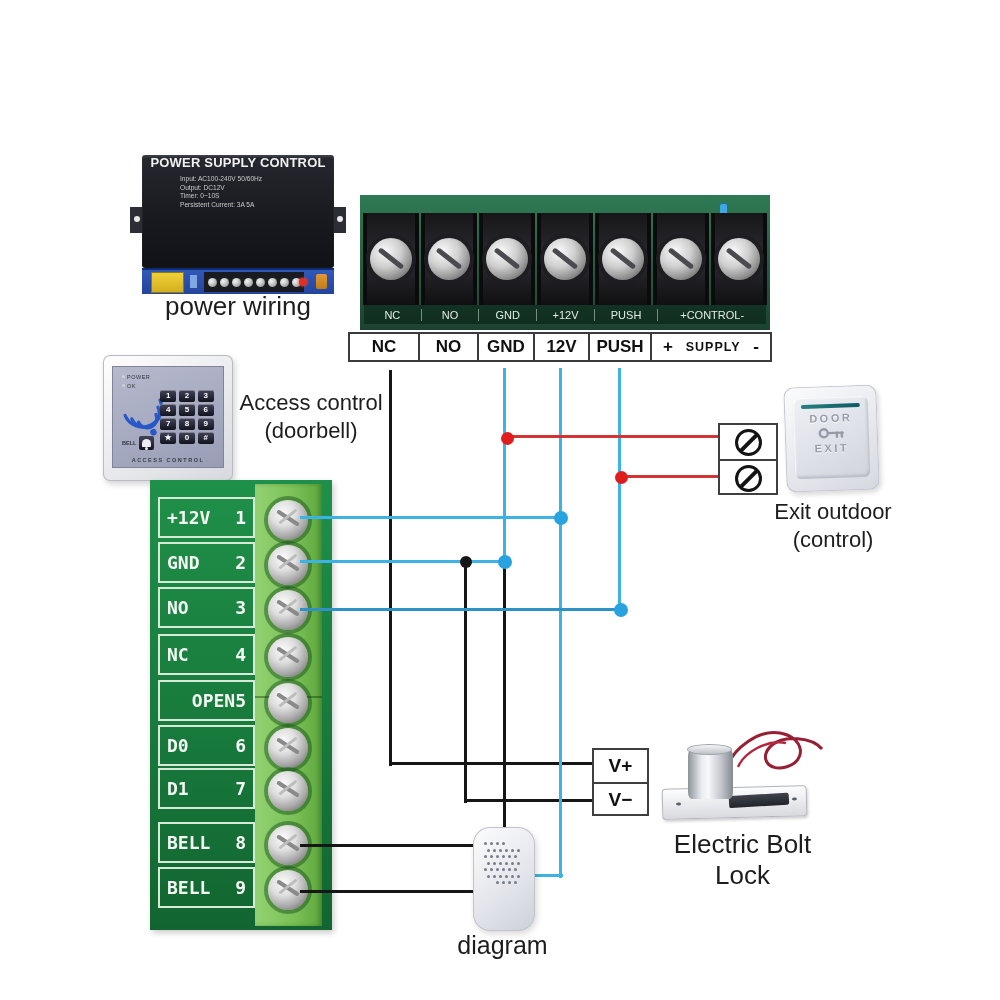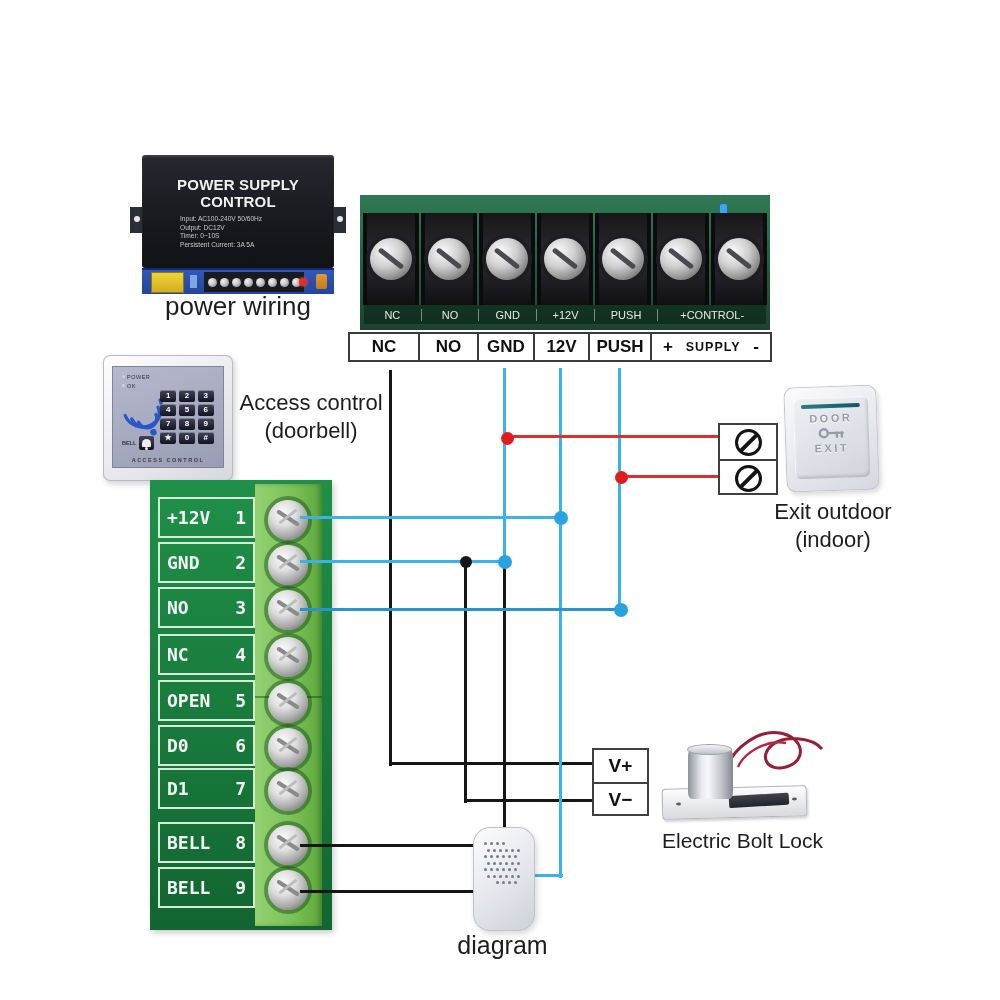--- a/index.html
+++ b/index.html
@@ -15,21 +15,21 @@
   .caption{position:absolute;text-align:center;color:#1d1d1d;z-index:20;}
 
   
   .ps{position:absolute;left:130px;top:155px;width:216px;height:137px;z-index:10;}
   .ps-ear{position:absolute;top:52px;width:13px;height:26px;background:#2b2e35;}
   .ps-ear.l{left:0;} .ps-ear.r{right:0;}
   .ps-ear::after{content:'';position:absolute;left:4px;top:9px;width:6px;height:6px;border-radius:50%;background:#e8e8e8;}
   .ps-body{position:absolute;left:12px;top:0;width:192px;height:113px;border-radius:3px;
            background:linear-gradient(180deg,#26282f 0%,#17191e 60%,#101216 100%);
            box-shadow:inset 0 2px 2px rgba(255,255,255,0.12);}
-  .ps-title{margin-top:21px;text-align:center;color:#f0f0f0;font-weight:bold;font-size:15px;letter-spacing:.2px;}
+  .ps-title{text-align:center;color:#f0f0f0;font-weight:bold;font-size:13px;letter-spacing:.2px;}
   .ps-specs{margin:5px 0 0 38px;font-size:6.6px;line-height:8.6px;color:#c9c9c9;}
   .ps-pcb{position:absolute;left:12px;top:113px;width:192px;height:24px;background:linear-gradient(#3157b8,#24459c);
           border-top:2px solid #0e2c72;}
   .ps-xfmr{position:absolute;left:9px;top:2px;width:31px;height:19px;background:linear-gradient(#efd23b,#d3af1d);border:1px solid #8f7a0e;}
   .ps-chip{position:absolute;left:48px;top:5px;width:7px;height:13px;background:#7fa8e0;}
   .ps-screws{position:absolute;left:62px;top:2px;width:96px;height:20px;background:#191b20;display:flex;align-items:center;justify-content:space-around;padding:0 2px;}
   .ps-screw{width:9px;height:9px;border-radius:50%;background:radial-gradient(circle at 35% 35%,#f4f4f4,#b9b9b9 55%,#6e6e6e);}
   .ps-led{position:absolute;right:27px;top:8px;width:8px;height:8px;border-radius:50%;background:#e23020;box-shadow:0 0 3px #ff5040;}
   .ps-cap{position:absolute;right:7px;top:4px;width:11px;height:15px;border-radius:2px;background:linear-gradient(#e09a33,#c27b18);}
 
@@ -298,21 +298,21 @@
           <line x1="11" y1="7" x2="26" y2="7"></line>
           <line x1="20" y1="7" x2="20" y2="11"></line>
           <line x1="25" y1="7" x2="25" y2="11"></line>
         </g>
       </svg>
       <div class="es-word">EXIT</div>
     </div>
   </div>
   <div class="caption" style="left:763px;top:498px;width:140px;font-size:22px;line-height:28px;">
     <div>Exit outdoor</div>
-    <div>(indoor)</div>
+    <div>(control)</div>
   </div>
 
   <div class="gb">
     <div class="gb-strip"></div>
     <div class="gb-split"></div>
     <div id="gb-rows">
         <div class="gb-row" style="top: 17px;">
           <span>+12V</span>
           <span>1</span>
         </div>
@@ -321,21 +321,21 @@
           <span>2</span>
         </div>
         <div class="gb-row" style="top: 107px;">
           <span>NO</span>
           <span>3</span>
         </div>
         <div class="gb-row" style="top: 154px;">
           <span>NC</span>
           <span>4</span>
         </div>
-        <div class="gb-row" style="top: 200px;">
+        <div class="gb-row" style="top: 200px; justify-content: flex-end;">
           <span>OPEN</span>
           <span>5</span>
         </div>
         <div class="gb-row" style="top: 245px;">
           <span>D0</span>
           <span>6</span>
         </div>
         <div class="gb-row" style="top: 288px;">
           <span>D1</span>
           <span>7</span>
@@ -372,21 +372,21 @@
     <div class="lock-dot" style="left:13px;top:13px;"></div>
     <div class="lock-dot" style="right:9px;top:11px;"></div>
   </div>
   <svg class="lock-coil" width="104" height="58" viewBox="0 0 104 58">
     <g fill="none" stroke="#971f33" stroke-width="3">
       <path d="M4 38 C10 22, 34 2, 56 6 C 80 10, 84 34, 62 40 C 44 45, 34 30, 48 18 C 60 8, 88 10, 98 22"></path>
       <path d="M14 40 C20 26, 42 12, 62 16" stroke="#b32740" stroke-width="2.4"></path>
     </g>
   </svg>
   <div class="lock-cyl"></div>
-  <div class="caption" style="left:650px;top:829px;width:185px;font-size:21px;">Electric Bolt Lock</div>
+  <div class="caption" style="left:650px;top:829px;width:185px;font-size:26px;">Electric Bolt Lock</div>
 
   <div class="db">
     <div class="db-grill" id="db-grill">
         <div class="db-dot" style="left: 0px; top: 0px;"></div>
         <div class="db-dot" style="left: 6px; top: 0px;"></div>
         <div class="db-dot" style="left: 12px; top: 0px;"></div>
         <div class="db-dot" style="left: 18px; top: 0px;"></div>
         <div class="db-dot" style="left: 3px; top: 6.5px;"></div>
         <div class="db-dot" style="left: 9px; top: 6.5px;"></div>
         <div class="db-dot" style="left: 15px; top: 6.5px;"></div>

